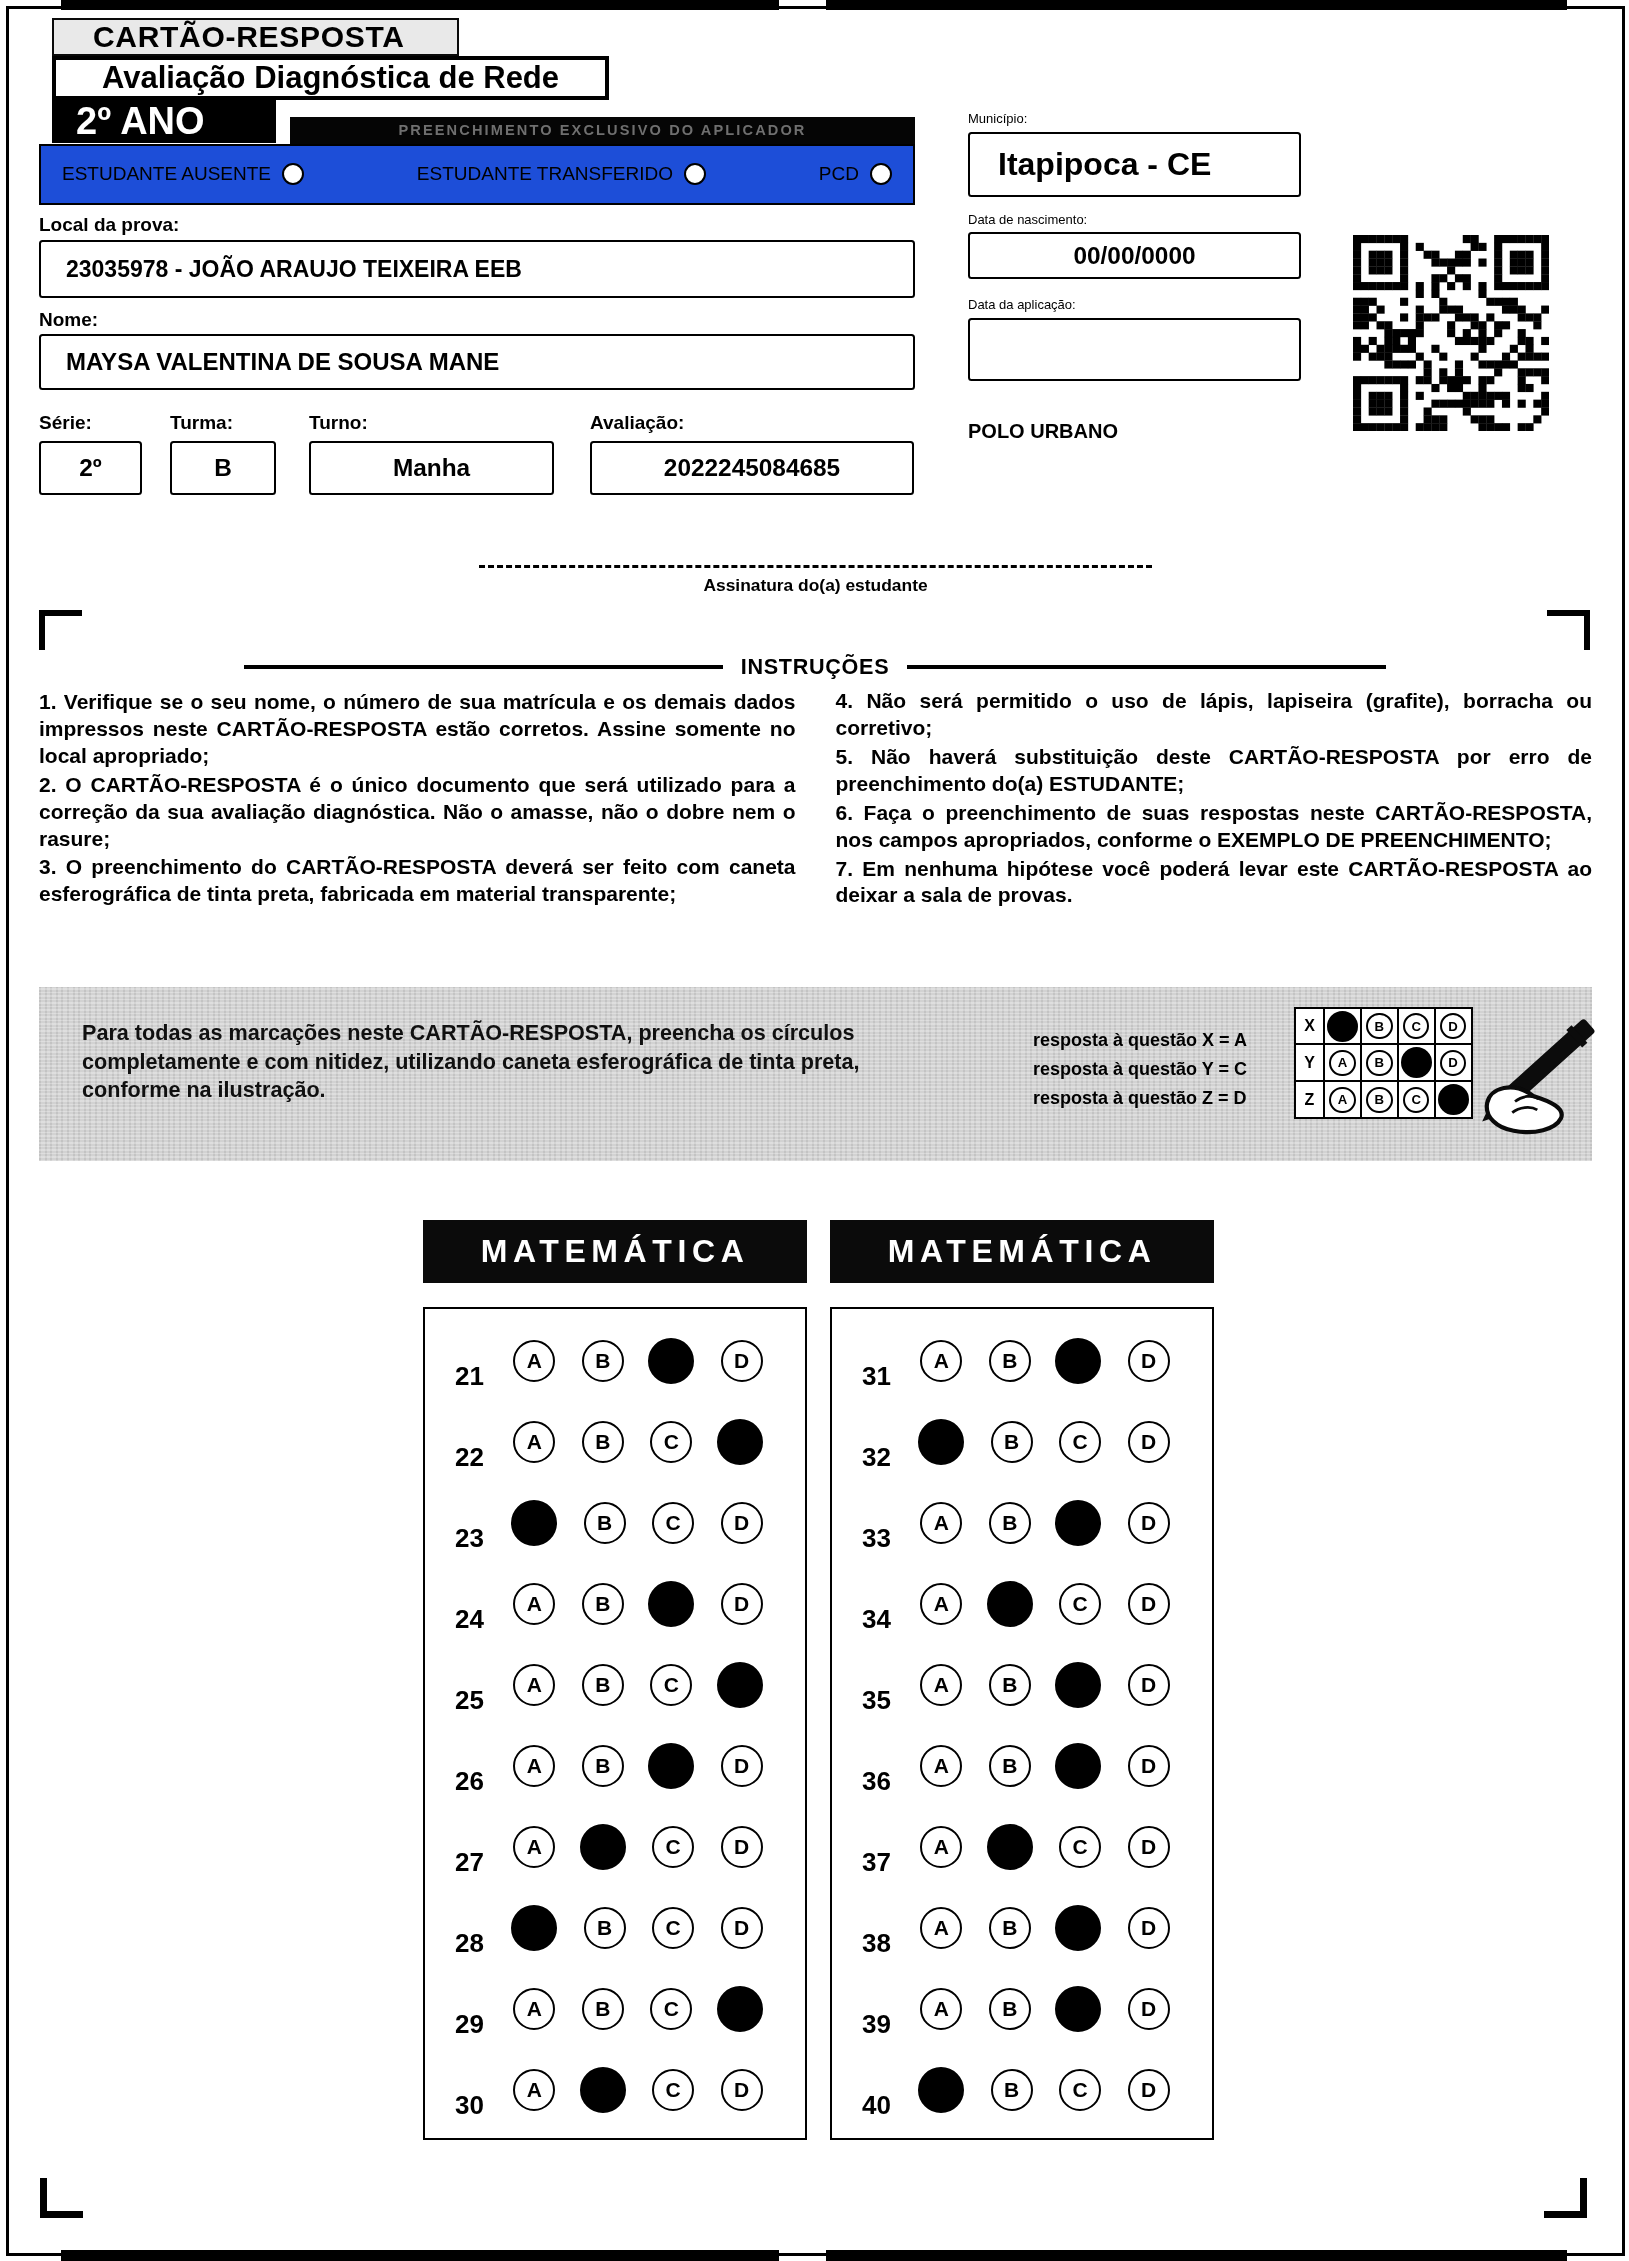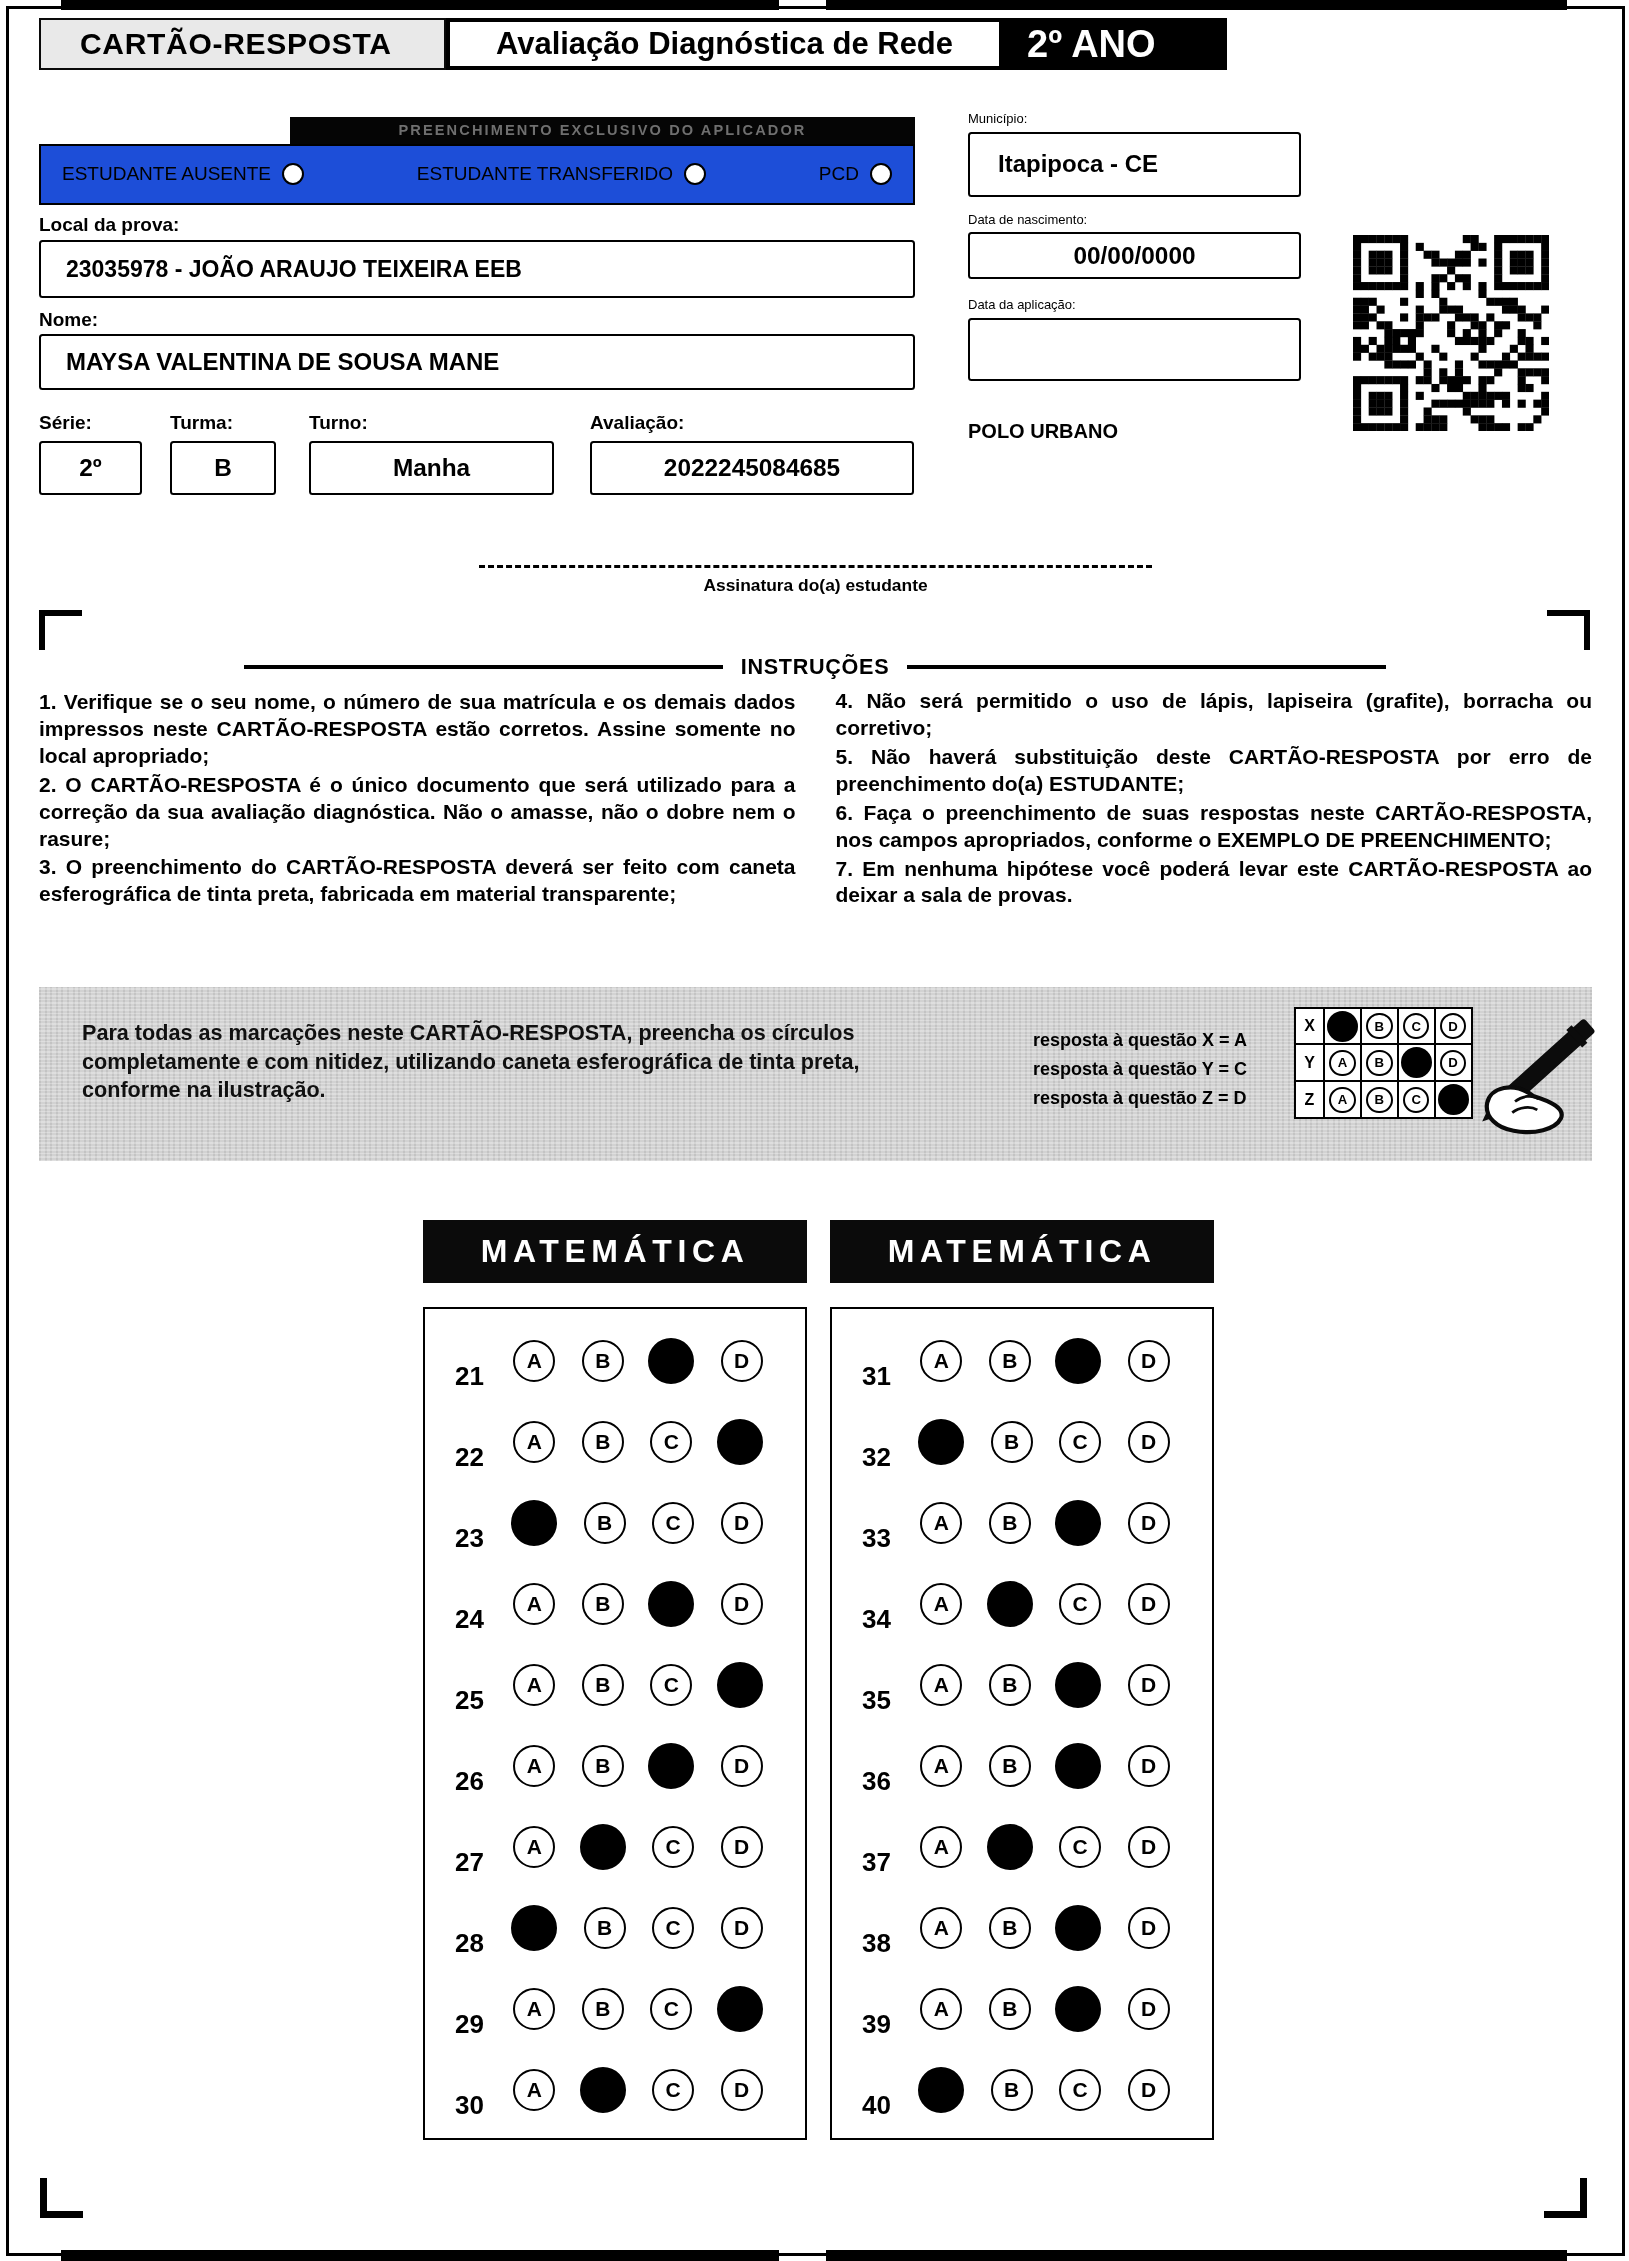--- a/index.html
+++ b/index.html
@@ -7,21 +7,21 @@
 body{position:relative;background:#fff;font-family:"Liberation Sans",sans-serif;color:#000;overflow:hidden;}
 
 .page-border{position:absolute;left:5.6px;top:5.6px;width:1619px;height:2250px;border:3.5px solid #000;pointer-events:none;}
 .regbar{position:absolute;background:#000;height:9.7px;}
 .regbar.tl{left:61px;top:0;width:718px;}
 .regbar.tr{left:826px;top:0;width:741px;}
 .regbar.bl{left:61px;bottom:0;width:718px;height:11px;}
 .regbar.br{left:826px;bottom:0;width:741px;height:11px;}
 
 
-.header{position:absolute;left:39px;top:18px;height:52px;display:flex;}
+.header{position:absolute;left:52px;top:18px;height:46px;display:flex;flex-direction:column;}
 .header .seg1{width:407px;background:#e9e9e9;border:2.1px solid #0a0a0a;display:flex;align-items:center;padding-left:39px;font-size:30px;font-weight:bold;letter-spacing:0.7px;}
 .header .seg2{width:557px;background:#fff;border:4.2px solid #000;display:flex;align-items:center;justify-content:center;font-size:31px;font-weight:bold;}
 .header .seg3{width:224px;background:#000;color:#fff;display:flex;align-items:center;padding-left:24px;font-size:38px;font-weight:bold;}
 
 
 .info-left{position:absolute;left:39px;top:117px;width:876px;height:390px;}
 .applicator-strip{position:absolute;left:251px;top:0;width:625px;height:26.5px;background:#050505;color:#6f6f6f;display:flex;align-items:center;justify-content:center;font-size:14.6px;font-weight:bold;letter-spacing:2.1px;filter:blur(0.5px);}
 .status-box{position:absolute;left:0;top:26.5px;width:876px;height:61px;border:2.1px solid #000;display:flex;align-items:center;justify-content:space-between;padding:0 21px;background:#1d4ed8;}
 .status-item{display:flex;align-items:center;}
 .status-label{font-size:19px;}
@@ -35,21 +35,21 @@
 .sf{position:absolute;top:0;}
 .sf .box{border:2.8px solid #000;border-radius:3.5px;height:54px;margin-top:7px;display:flex;align-items:center;justify-content:center;font-size:24.4px;font-weight:bold;background:#fff;}
 .sf.serie{left:0;width:103px;}
 .sf.turma{left:131px;width:106px;}
 .sf.turno{left:270px;width:245px;}
 .sf.matricula{left:551px;width:324px;}
 
 
 .info-right{position:absolute;left:968px;top:111px;width:333px;}
 .ir-label{font-weight:normal;font-size:13px;}
-.municipio-box{margin-top:5.6px;width:333px;height:65px;border:2.8px solid #000;border-radius:3.5px;display:flex;align-items:center;padding-left:28px;font-size:24px;font-weight:bold;background:#fff;}
+.municipio-box{margin-top:5.6px;width:333px;height:65px;border:2.8px solid #000;border-radius:3.5px;display:flex;align-items:center;padding-left:28px;font-size:32px;font-weight:bold;background:#fff;}
 .nasc-label{margin-top:15.3px;}
 .nasc-box{margin-top:5.6px;width:333px;height:47px;border:2.8px solid #000;border-radius:3.5px;display:flex;align-items:center;justify-content:center;font-size:24.4px;font-weight:bold;background:#fff;}
 .aplic-label{margin-top:18px;}
 .aplic-box{margin-top:5.6px;width:333px;height:63px;border:2.8px solid #000;border-radius:3.5px;background:#fff;}
 .polo{margin-top:39px;font-size:20px;font-weight:bold;}
 
 .qr{position:absolute;left:1353px;top:235px;width:196px;height:196px;}
 
 
 .signature-line{position:absolute;left:479px;top:565px;width:673px;border-top:3.5px dashed #000;}

